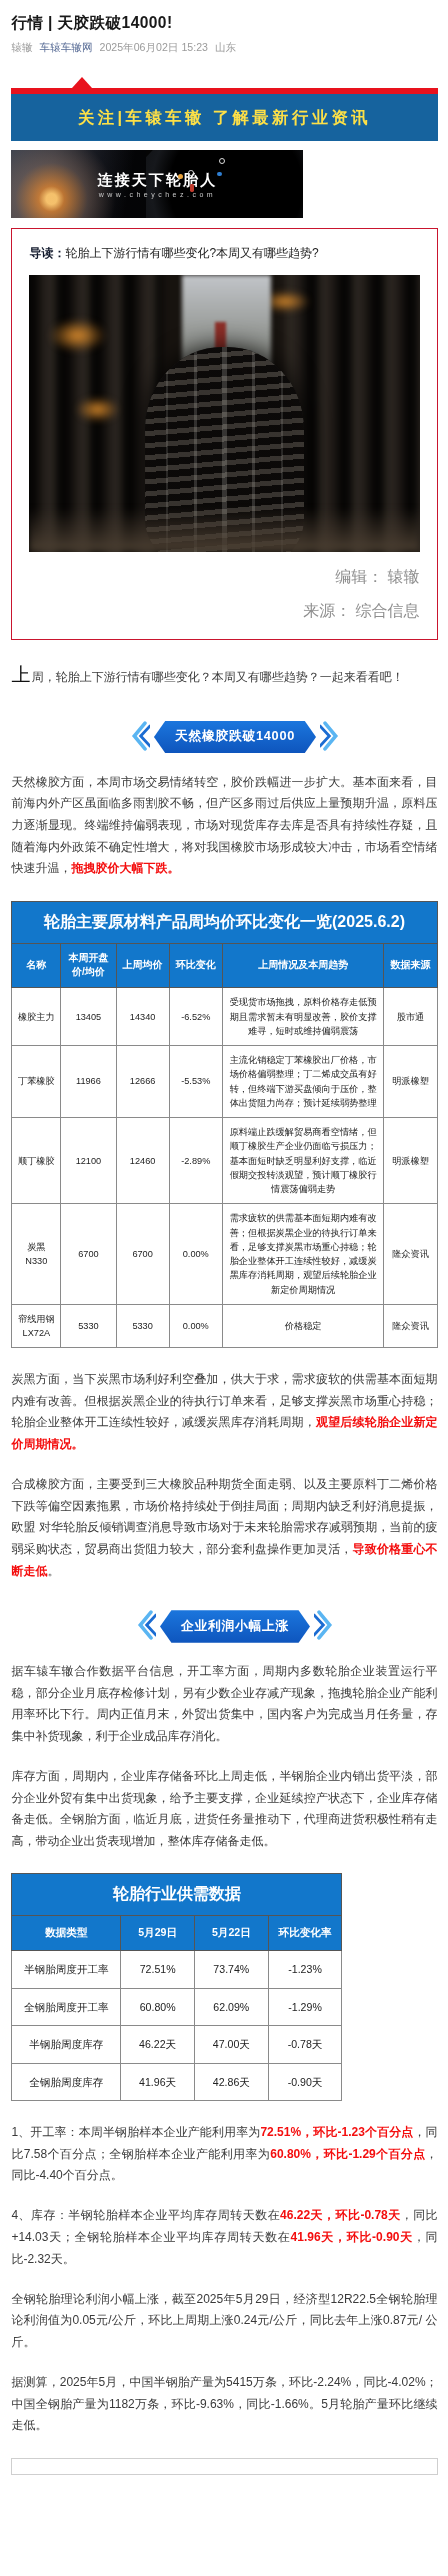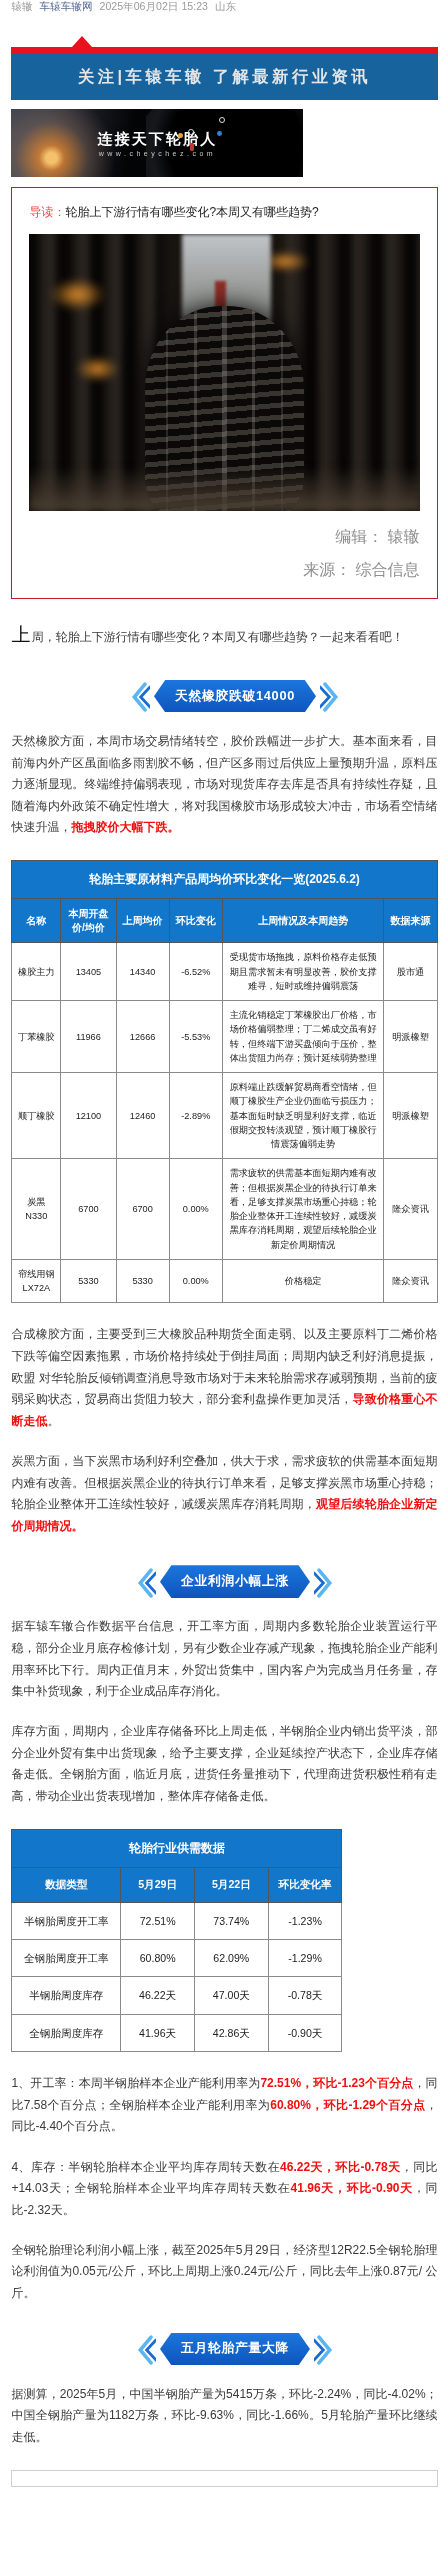--- a/index.html
+++ b/index.html
@@ -10,21 +10,21 @@
   h1.title { font-size:15.6px; font-weight:700; color:#191919; margin:12.8px 11.4px 7px; letter-spacing:0.4px; }
   .meta { margin:0 11.4px; font-size:10.6px; color:#9b9b9b; display:flex; gap:7px; align-items:flex-start; }
   .meta .account { color:#576b95; text-decoration:none; font-weight:500; cursor:pointer;font-family:Liberation Mono, monospace; }
 
   
   .follow { margin:33px 11.4px 0; }
   .red-strip { position:relative; height:6.4px; background:#e8121d; }
   .red-bump { position:absolute; top:-10.6px; left:61px; width:0; height:0;
     border-left:10.6px solid transparent; border-right:10.6px solid transparent; border-bottom:11.4px solid #e8121d; }
   .blue-bar { height:47px; background:#16639e; display:flex; align-items:center; justify-content:center; }
-  .blue-bar span { color:#e5e5e5; font-size:16.3px; font-weight:700; letter-spacing:3.5px; }
+  .blue-bar span { color:#fde047; font-size:16.3px; font-weight:700; letter-spacing:3.5px; }
 
   
   .brand { position:relative; margin:8.5px 0 0 11.4px; width:292px; height:68px; background:#050505; overflow:hidden; }
   .brand-sunset { position:absolute; left:0; top:0; width:46%; height:100%;
     background:
       radial-gradient(circle at 30% 72%, rgba(255,200,110,.95) 0 5%, rgba(236,140,50,.75) 12%, rgba(120,96,84,.5) 34%, rgba(20,22,30,.2) 60%),
       linear-gradient(100deg,#4b505c 0%, #383c46 30%, #14161c 62%, #000 85%);
   }
   .brand-tire-sil { position:absolute; right:-12%; top:-40%; width:70%; height:190%; border-radius:50%;
     background:radial-gradient(circle at 50% 50%, #000 55%, #16181c 70%, #0a0b0d 100%); }
@@ -36,21 +36,21 @@
   .dot.orange { width:5px; height:5px; background:#e8a13a; left:57%; top:36%; }
   .dot.blue { width:4.3px; height:4.3px; background:#2f7fd2; left:70.5%; top:33%; }
   .dot.red { width:4.3px; height:8.5px; border-radius:1.4px; background:#c0392b; left:61%; top:50%; }
   .ring { position:absolute; border:1.1px solid #dcdcdc; border-radius:50%; background:transparent; }
   .ring.r1 { width:6.4px; height:6.4px; left:71%; top:12%; }
   .ring.r2 { width:5.7px; height:5.7px; left:60.5%; top:30%; }
 
   
   .intro { margin:10px 11.4px; border:1.4px solid #c9152e; padding:15.6px 17px 11.4px; }
   .intro-line { font-size:12px; color:#222; line-height:1.6; }
-  .intro-line .lead-label { color:#ef4444; font-weight:400; }
+  .intro-line .lead-label { color:#0f172a; font-weight:700; }
   .credits { text-align:right; color:#8f8f8f; font-size:16px; line-height:2.1; margin-top:8.5px; }
 
   
   .tire-photo { position:relative; margin-top:11.4px; height:277px; background:#17130f; overflow:hidden; }
   .tp-side { position:absolute; top:-6%; height:112%; width:36%; filter:blur(4.3px); }
   .tp-side.l { left:-2%; transform:skewY(-9deg);
     background:repeating-linear-gradient(90deg,#060504 0 17px,#221d19 17px 28px,#3a332c 28px 33px); }
   .tp-side.r { right:-2%; transform:skewY(9deg);
     background:repeating-linear-gradient(90deg,#3a332c 0 5px,#221d19 5px 16.3px,#060504 16.3px 33px); }
   .tp-glow { position:absolute; background:radial-gradient(closest-side,#d98a2b,transparent); filter:blur(3.5px); }
@@ -72,28 +72,28 @@
       repeating-linear-gradient(175deg, rgba(96,90,82,.5) 0 5px, rgba(12,10,9,.95) 5px 12px); }
   .tp-floor { position:absolute; bottom:0; left:0; width:100%; height:16%; filter:blur(3.5px);
     background:linear-gradient(180deg,transparent,#4a3e31); }
 
   
   .para { margin:18.5px 11.4px; font-size:12px; line-height:1.8; color:#3a3a3a; text-align:justify; }
   .dropcap { font-size:19px; color:#111; margin-right:1.4px; }
   .rt-red { color:#f40e0e; font-weight:700; }
 
   
-  .badge-row { display:flex; justify-content:center; align-items:flex-end; gap:4.3px; margin:28px 0 10px;padding-left:21px; }
+  .badge-row { display:flex; justify-content:center; align-items:flex-start; gap:4.3px; margin:28px 0 10px;padding-left:21px; }
   .badge-pill { background:linear-gradient(180deg,#1b76dd,#0e55bd); color:#fff; font-size:12.8px; font-weight:700;
     letter-spacing:0.7px; padding:7.8px 21px;
     clip-path:polygon(11.4px 0, calc(100% - 11.4px) 0, 100% 50%, calc(100% - 11.4px) 100%, 11.4px 100%, 0 50%); }
 
   
   .tablewrap { margin:21px 11.4px; }
-  .tbl-title { background:#1277cb; color:#fff; font-weight:700; font-size:12px; text-align:center;
+  .tbl-title { background:#1277cb; color:#fff; font-weight:700; font-size:16px; text-align:center;
     padding:10px 5.7px; border:0.7px solid #555; border-bottom:none; }
   table { width:100%; border-collapse:collapse; table-layout:fixed; background:#fff; }
   th { background:#1277cb; color:#fff; font-weight:700; font-size:10px; padding:7.8px 2.8px; border:0.7px solid #555; }
   td { border:0.7px solid #8a8a8a; font-size:9.2px; color:#232323; text-align:center; padding:7px 4.3px; line-height:1.55; }
   .t1 th:nth-child(1), .t1 td:nth-child(1) { width:11.5%; }
   .t1 th:nth-child(2), .t1 td:nth-child(2) { width:13%; }
   .t1 th:nth-child(3), .t1 td:nth-child(3) { width:12.5%; }
   .t1 th:nth-child(4), .t1 td:nth-child(4) { width:12.5%; }
   .t1 th:nth-child(5), .t1 td:nth-child(5) { width:38%; }
   .t1 th:nth-child(6), .t1 td:nth-child(6) { width:12.5%; }
@@ -102,20 +102,21 @@
   .t2 th:nth-child(1), .t2 td:nth-child(1) { width:33%; }
 
   
   .chart-box { margin:21px 11.4px; border:0.7px solid #cfcfcf; padding:10px 10px 5.7px; }
 </style>
 </head>
 <body>
 
 <div class="page">
 
+  <h1 class="title">行情 | 天胶跌破14000!</h1>
 
   <div class="meta">
     <span>辕辙</span>
     <a class="account">车辕车辙网</a>
     <span>2025年06月02日 15:23</span>
     <span>山东</span>
   </div>
 
   <div class="follow">
     <div class="red-strip">
@@ -230,22 +231,22 @@
             <td>5330</td>
             <td>5330</td>
             <td>0.00%</td>
             <td>价格稳定</td>
             <td>隆众资讯</td>
           </tr>
         </tbody>
       </table>
   </div>
 
+  <p class="para"><span>炭黑方面，当下炭黑市场利好利空叠加，供大于求，需求疲软的供需基本面短期内难有改善。但根据炭黑企业的待执行订单来看，足够支撑炭黑市场重心持稳；轮胎企业整体开工连续性较好，减缓炭黑库存消耗周期，</span><span class="rt-red">观望后续轮胎企业新定价周期情况。</span></p>
   <p class="para"><span>合成橡胶方面，主要受到三大橡胶品种期货全面走弱、以及主要原料丁二烯价格下跌等偏空因素拖累，市场价格持续处于倒挂局面；周期内缺乏利好消息提振，欧盟 对华轮胎反倾销调查消息导致市场对于未来轮胎需求存减弱预期，当前的疲弱采购状态，贸易商出货阻力较大，部分套利盘操作更加灵活，</span><span class="rt-red">导致价格重心不断走低</span><span>。</span></p>
-  <p class="para"><span>炭黑方面，当下炭黑市场利好利空叠加，供大于求，需求疲软的供需基本面短期内难有改善。但根据炭黑企业的待执行订单来看，足够支撑炭黑市场重心持稳；轮胎企业整体开工连续性较好，减缓炭黑库存消耗周期，</span><span class="rt-red">观望后续轮胎企业新定价周期情况。</span></p>
 
   <div class="badge-row">
     <svg width="20" height="30" viewBox="0 0 28 42">
       <path d="M21 3 L6 21 L21 39" stroke="#5ab5f2" stroke-width="5" fill="none" stroke-linecap="round"></path>
       <path d="M28 7 L15 21 L28 35" stroke="#1b6cd2" stroke-width="4" fill="none" stroke-linecap="round"></path>
     </svg>
     <span class="badge-pill">企业利润小幅上涨</span>
     <svg width="20" height="30" viewBox="0 0 28 42">
       <path d="M7 3 L22 21 L7 39" stroke="#5ab5f2" stroke-width="5" fill="none" stroke-linecap="round"></path>
       <path d="M0 7 L13 21 L0 35" stroke="#1b6cd2" stroke-width="4" fill="none" stroke-linecap="round"></path>
@@ -292,31 +293,20 @@
             <td>-0.90天</td>
           </tr>
         </tbody>
       </table>
   </div>
 
   <p class="para"><span>1、开工率：本周半钢胎样本企业产能利用率为</span><span class="rt-red">72.51%，环比-1.23个百分点</span><span>，同比7.58个百分点；全钢胎样本企业产能利用率为</span><span class="rt-red">60.80%，环比-1.29个百分点</span><span>，同比-4.40个百分点。</span></p>
   <p class="para"><span>4、库存：半钢轮胎样本企业平均库存周转天数在</span><span class="rt-red">46.22天，环比-0.78天</span><span>，同比+14.03天；全钢轮胎样本企业平均库存周转天数在</span><span class="rt-red">41.96天，环比-0.90天</span><span>，同比-2.32天。</span></p>
   <p class="para"><span>全钢轮胎理论利润小幅上涨，截至2025年5月29日，经济型12R22.5全钢轮胎理论利润值为0.05元/公斤，环比上周期上涨0.24元/公斤，同比去年上涨0.87元/ 公斤。</span></p>
 
-  <div class="badge-row">
-    <svg width="20" height="30" viewBox="0 0 28 42">
-      <path d="M21 3 L6 21 L21 39" stroke="#5ab5f2" stroke-width="5" fill="none" stroke-linecap="round"></path>
-      <path d="M28 7 L15 21 L28 35" stroke="#1b6cd2" stroke-width="4" fill="none" stroke-linecap="round"></path>
-    </svg>
-    <span class="badge-pill">五月轮胎产量大降</span>
-    <svg width="20" height="30" viewBox="0 0 28 42">
-      <path d="M7 3 L22 21 L7 39" stroke="#5ab5f2" stroke-width="5" fill="none" stroke-linecap="round"></path>
-      <path d="M0 7 L13 21 L0 35" stroke="#1b6cd2" stroke-width="4" fill="none" stroke-linecap="round"></path>
-    </svg>
-  </div>
 
   <p class="para"><span>据测算，2025年5月，中国半钢胎产量为5415万条，环比-2.24%，同比-4.02%；中国全钢胎产量为1182万条，环比-9.63%，同比-1.66%。5月轮胎产量环比继续走低。</span></p>
 
   <div class="chart-box">
     
     
     
   </div>
 
 </div>

